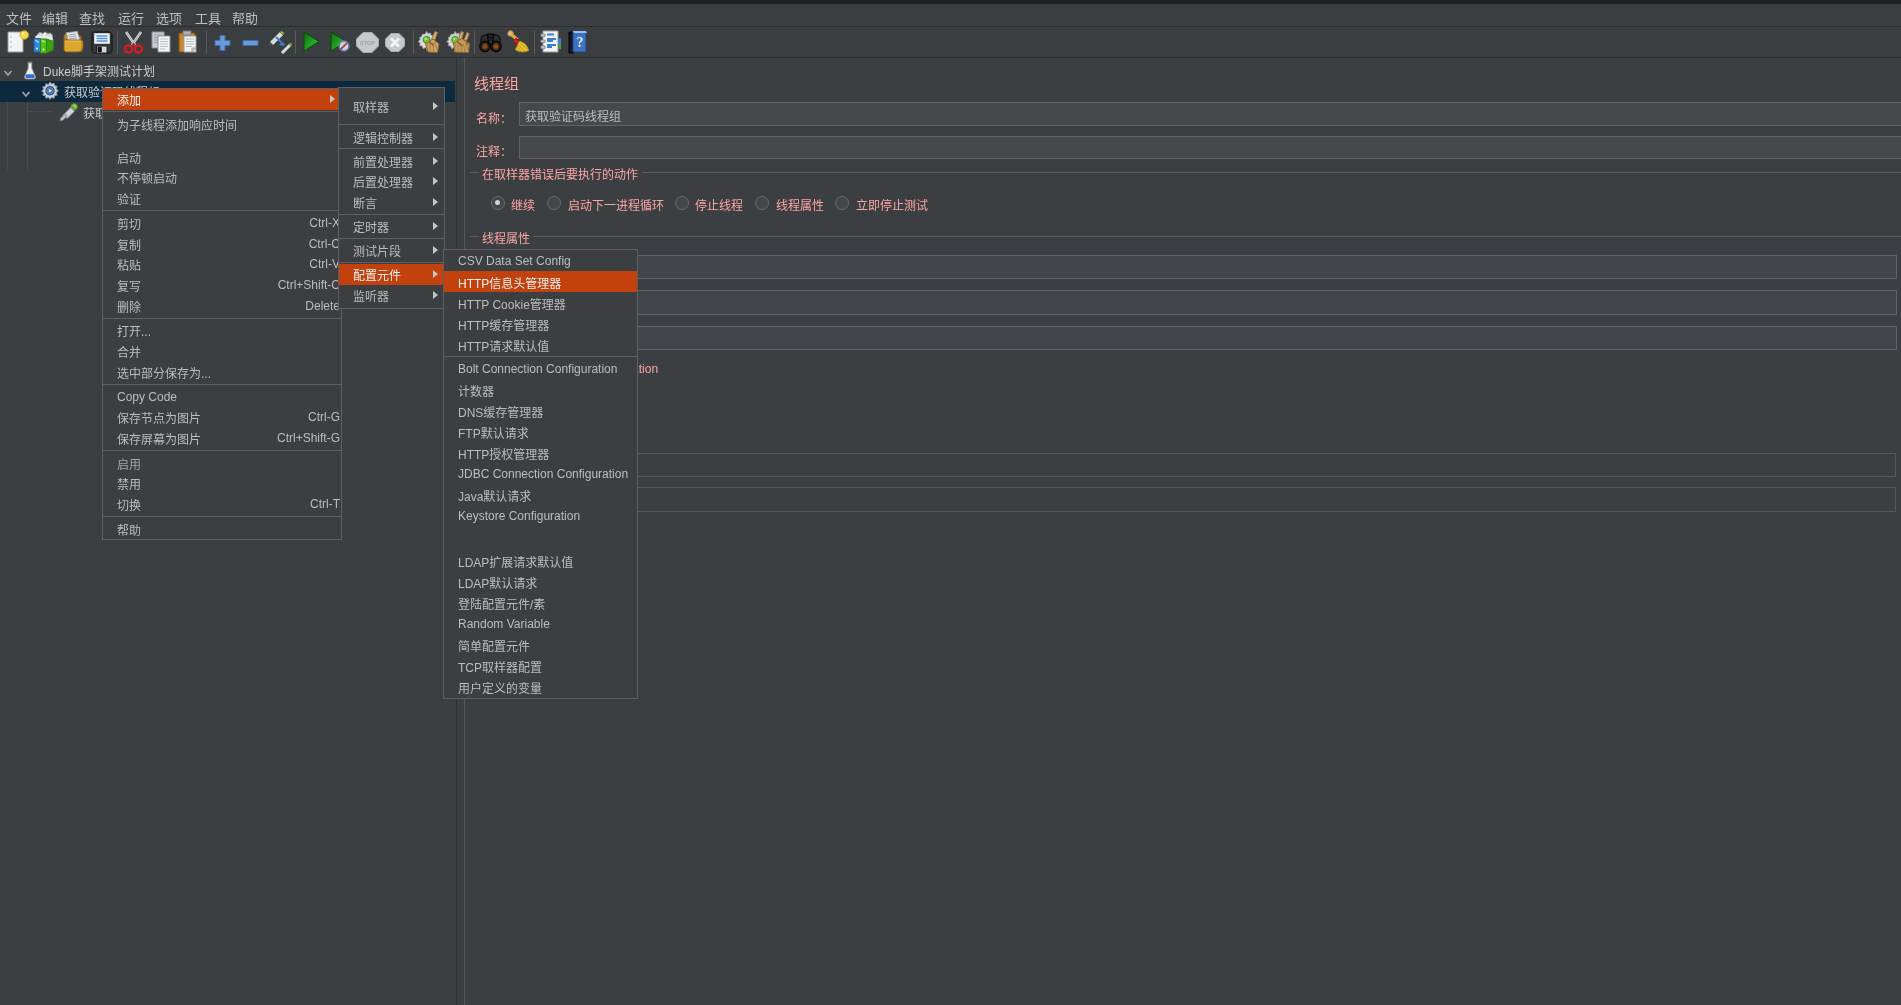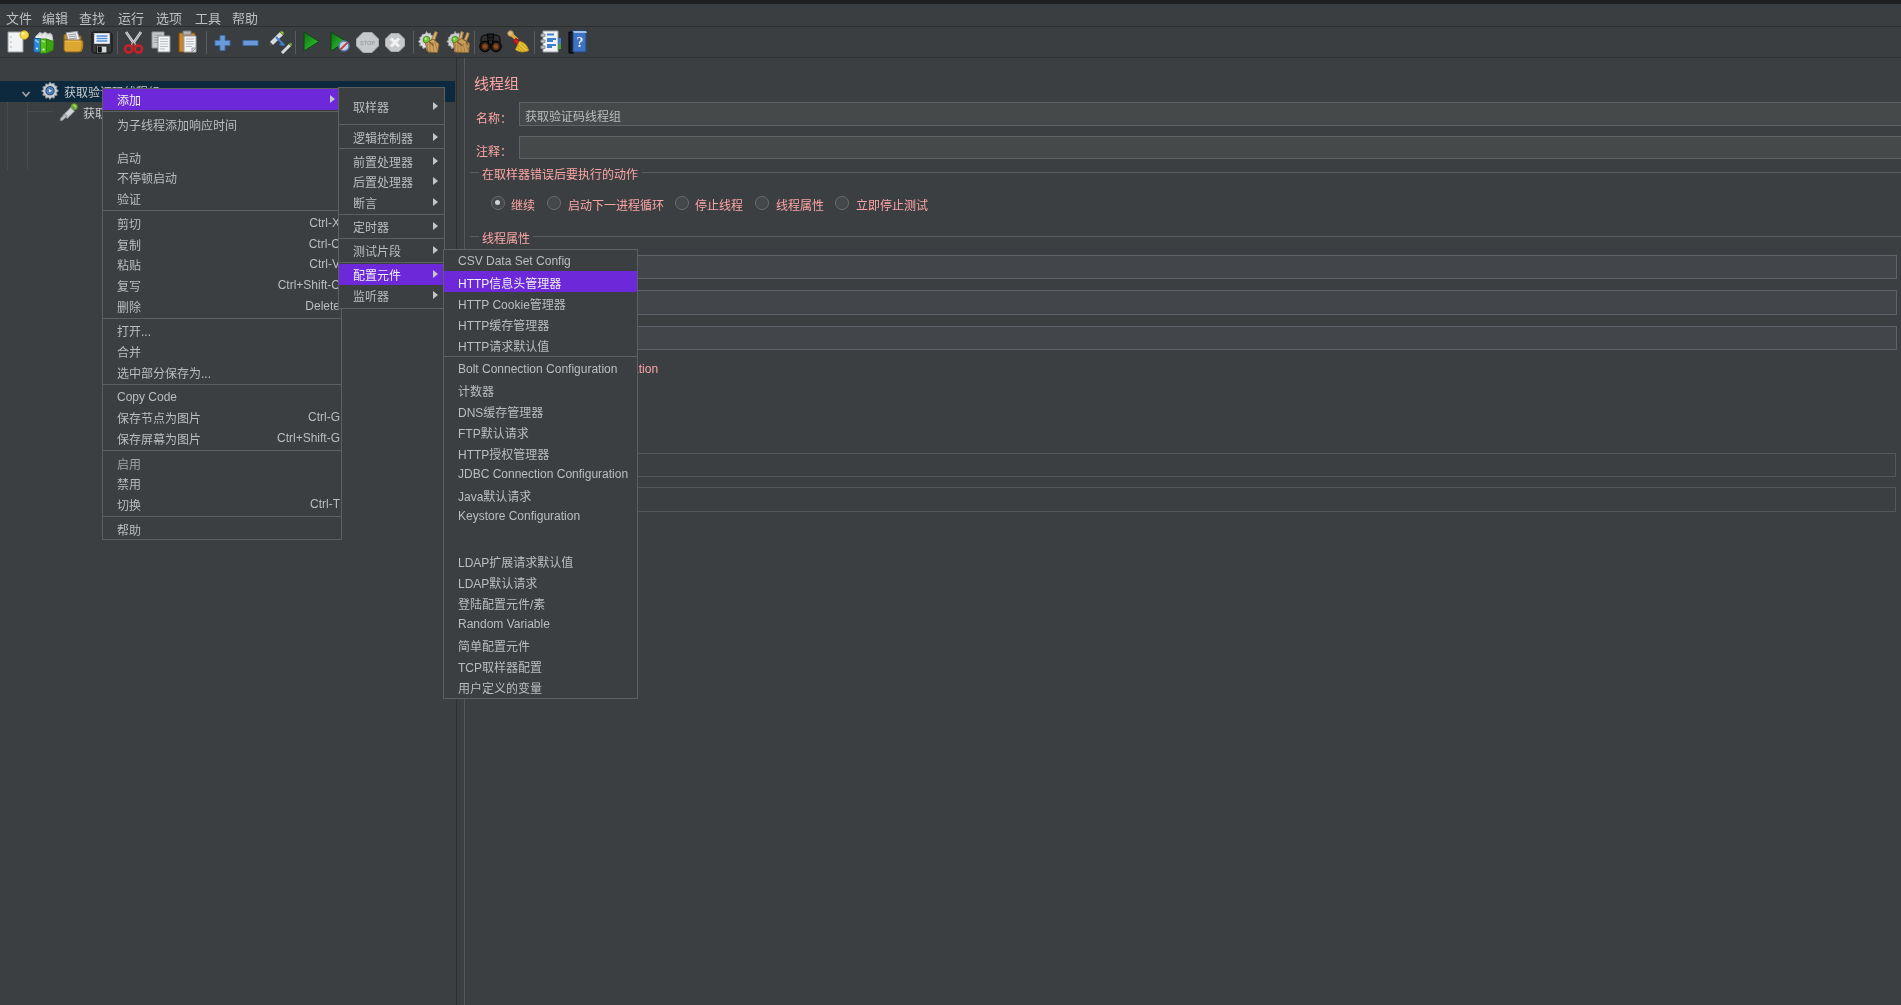--- a/index.html
+++ b/index.html
@@ -29,21 +29,21 @@
 .etch{position:absolute;height:1px;background:#5a5e60;}
 .glabel{position:absolute;white-space:nowrap;color:#fca5a5;}
 .radio{position:absolute;width:14px;height:14px;border-radius:50%;border:1.5px solid #696d70;background:#43474a;box-sizing:border-box;}
 .radio.on:after{content:"";position:absolute;left:3px;top:3px;width:5px;height:5px;border-radius:50%;background:#d0d3d5;}
 .field{position:absolute;box-sizing:border-box;}
 
 .menu{position:absolute;background:#3c3f41;border:1px solid #5d5f61;box-sizing:border-box;}
 .mi{position:relative;white-space:nowrap;color:#bbbdbf;}
 .mi .txt{position:absolute;left:14px;top:50%;transform:translateY(-50%);}
 .mi .sc{position:absolute;right:1px;top:50%;transform:translateY(-50%);}
-.mi.hl{background:#6d28d9;color:#eef1f3;}
+.mi.hl{background:#c2410c;color:#eef1f3;}
 .mi.dis{color:#a3a3a3;}
 .msep{height:1px;background:#5d5f61;margin:1.35px 0;}
 .arrow{position:absolute;right:6px;top:50%;transform:translateY(-50%);width:0;height:0;
   border-left:5px solid #c3c6c8;border-top:4px solid transparent;border-bottom:4px solid transparent;}
 </style>
 </head>
 <body>
 <div class="abs" id="topstrip"></div>
 <div class="abs" id="menubar">
   <span style="left:6px">文件</span>
@@ -202,20 +202,32 @@
  <path d="M2 2h5v21H2z" fill="#17171f" stroke="#000"></path>
  <path d="M6 1h13v21H6z" fill="#3d72c4" stroke="#24487e"></path>
  <path d="M6 1h13l1 2H7z" fill="#9fc0e8"></path>
  <text x="13" y="17" font-size="14" font-weight="bold" fill="#e8ecf2" text-anchor="middle" font-family="Liberation Serif">?</text>
 </svg>
 </div>
 <div class="abs" id="tree">
   <div class="abs" style="left:7px;top:24px;width:1px;height:88px;background:#5a5d5f;opacity:.4"></div>
   <div class="abs" style="left:27px;top:44px;width:1px;height:68px;background:#5a5d5f;opacity:.4"></div>
   <div class="abs" style="left:27px;top:53px;width:26px;height:1px;background:#5a5d5f;opacity:.4"></div>
+  <div class="trow" style="top:2px">
+    <svg class="chev" style="left:3px;top:8px" viewBox="0 0 10 10">
+        <path d="M1.5 3l3.5 4 3.5-4" fill="none" stroke="#9fa2a5" stroke-width="1.8"></path>
+      </svg>
+    <svg class="abs" style="left:23px;top:1px" width="14" height="19" viewBox="0 0 14 19">
+      <path d="M5.3 2h3.4v5.2l3.5 8.3c.5 1.2-.2 2.3-1.5 2.3H3.3c-1.3 0-2-1.1-1.5-2.3l3.5-8.3z" fill="#eff1f3" stroke="#a8adb1"></path>
+      <path d="M3.4 13.2h7.2l1 2.4c.3.8-.1 1.4-1 1.4H3.4c-.9 0-1.3-.6-1-1.4z" fill="#2e6fd4"></path>
+      <path d="M4.8 1.4h4.4" stroke="#888b8e" stroke-width="1.4"></path>
+      <path d="M6.8 1.2l1-.9" stroke="#666" stroke-width="1"></path>
+    </svg>
+    <span class="tlabel" style="left:43px">Duke脚手架测试计划</span>
+  </div>
   <div class="trow sel" style="top:23px">
     <svg class="chev" style="left:21px;top:8px" viewBox="0 0 10 10">
         <path d="M1.5 3l3.5 4 3.5-4" fill="none" stroke="#9fa2a5" stroke-width="1.8"></path>
       </svg>
     <svg class="abs" style="left:40px;top:0px" width="20" height="20" viewBox="0 0 20 20">
       <path d="M10 1l1.6 2.1 2.5-.9.5 2.6 2.6.5-.9 2.5L18.4 10l-2.1 1.6.9 2.5-2.6.5-.5 2.6-2.5-.9L10 18.4l-1.6-2.1-2.5.9-.5-2.6-2.6-.5.9-2.5L1.6 10l2.1-1.6-.9-2.5 2.6-.5.5-2.6 2.5.9z" fill="#ccd0d4" stroke="#8f959a"></path>
       <circle cx="10" cy="9.7" r="4.1" fill="#3f6db0" stroke="#1d3a66"></circle>
       <circle cx="10" cy="9.7" r="3.1" fill="none" stroke="#6d9ad0" stroke-width=".7"></circle>
       <path d="M8.8 7.9l3.4 1.8-3.4 1.8z" fill="#e6ebf1"></path>
     </svg>

